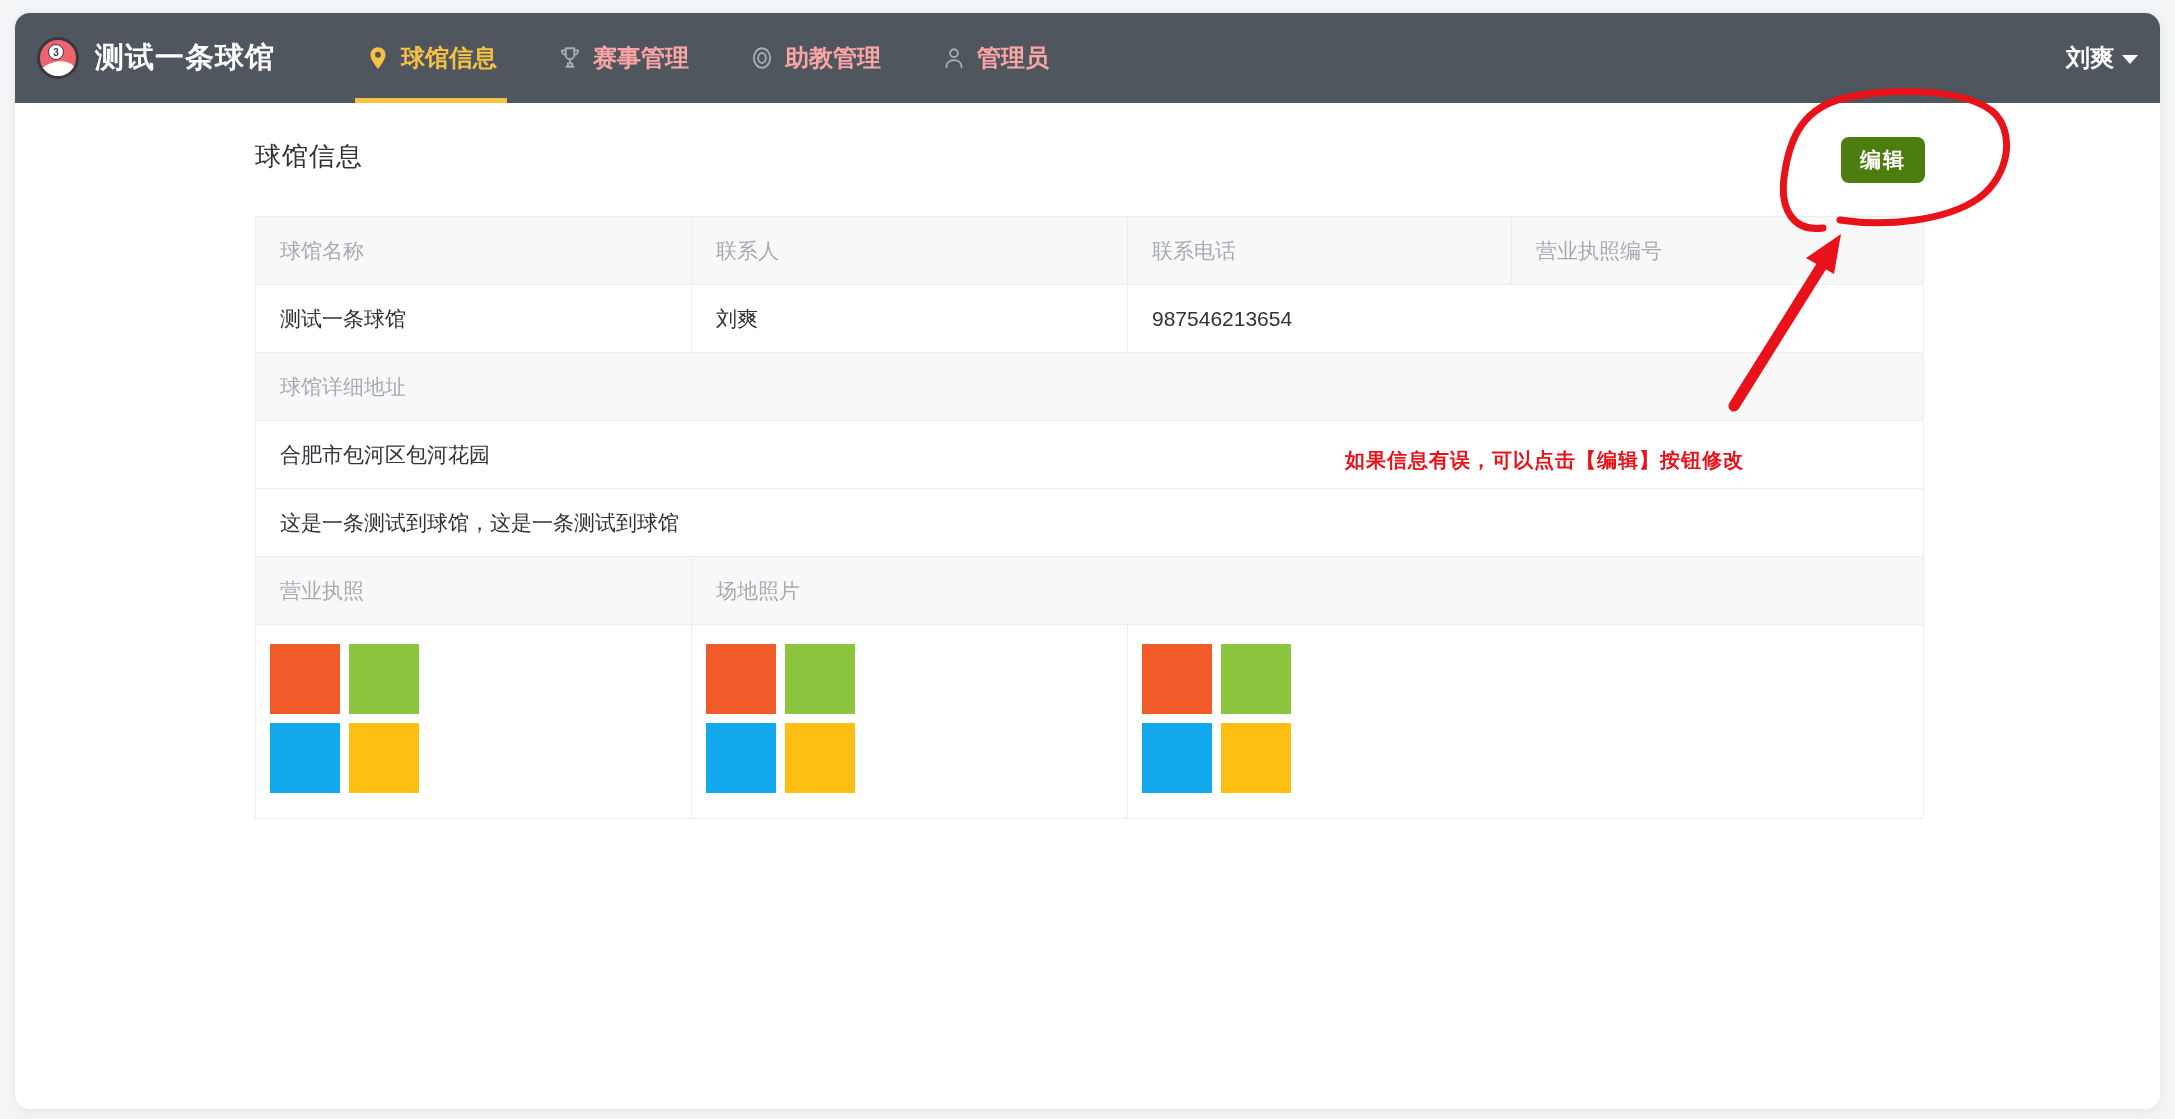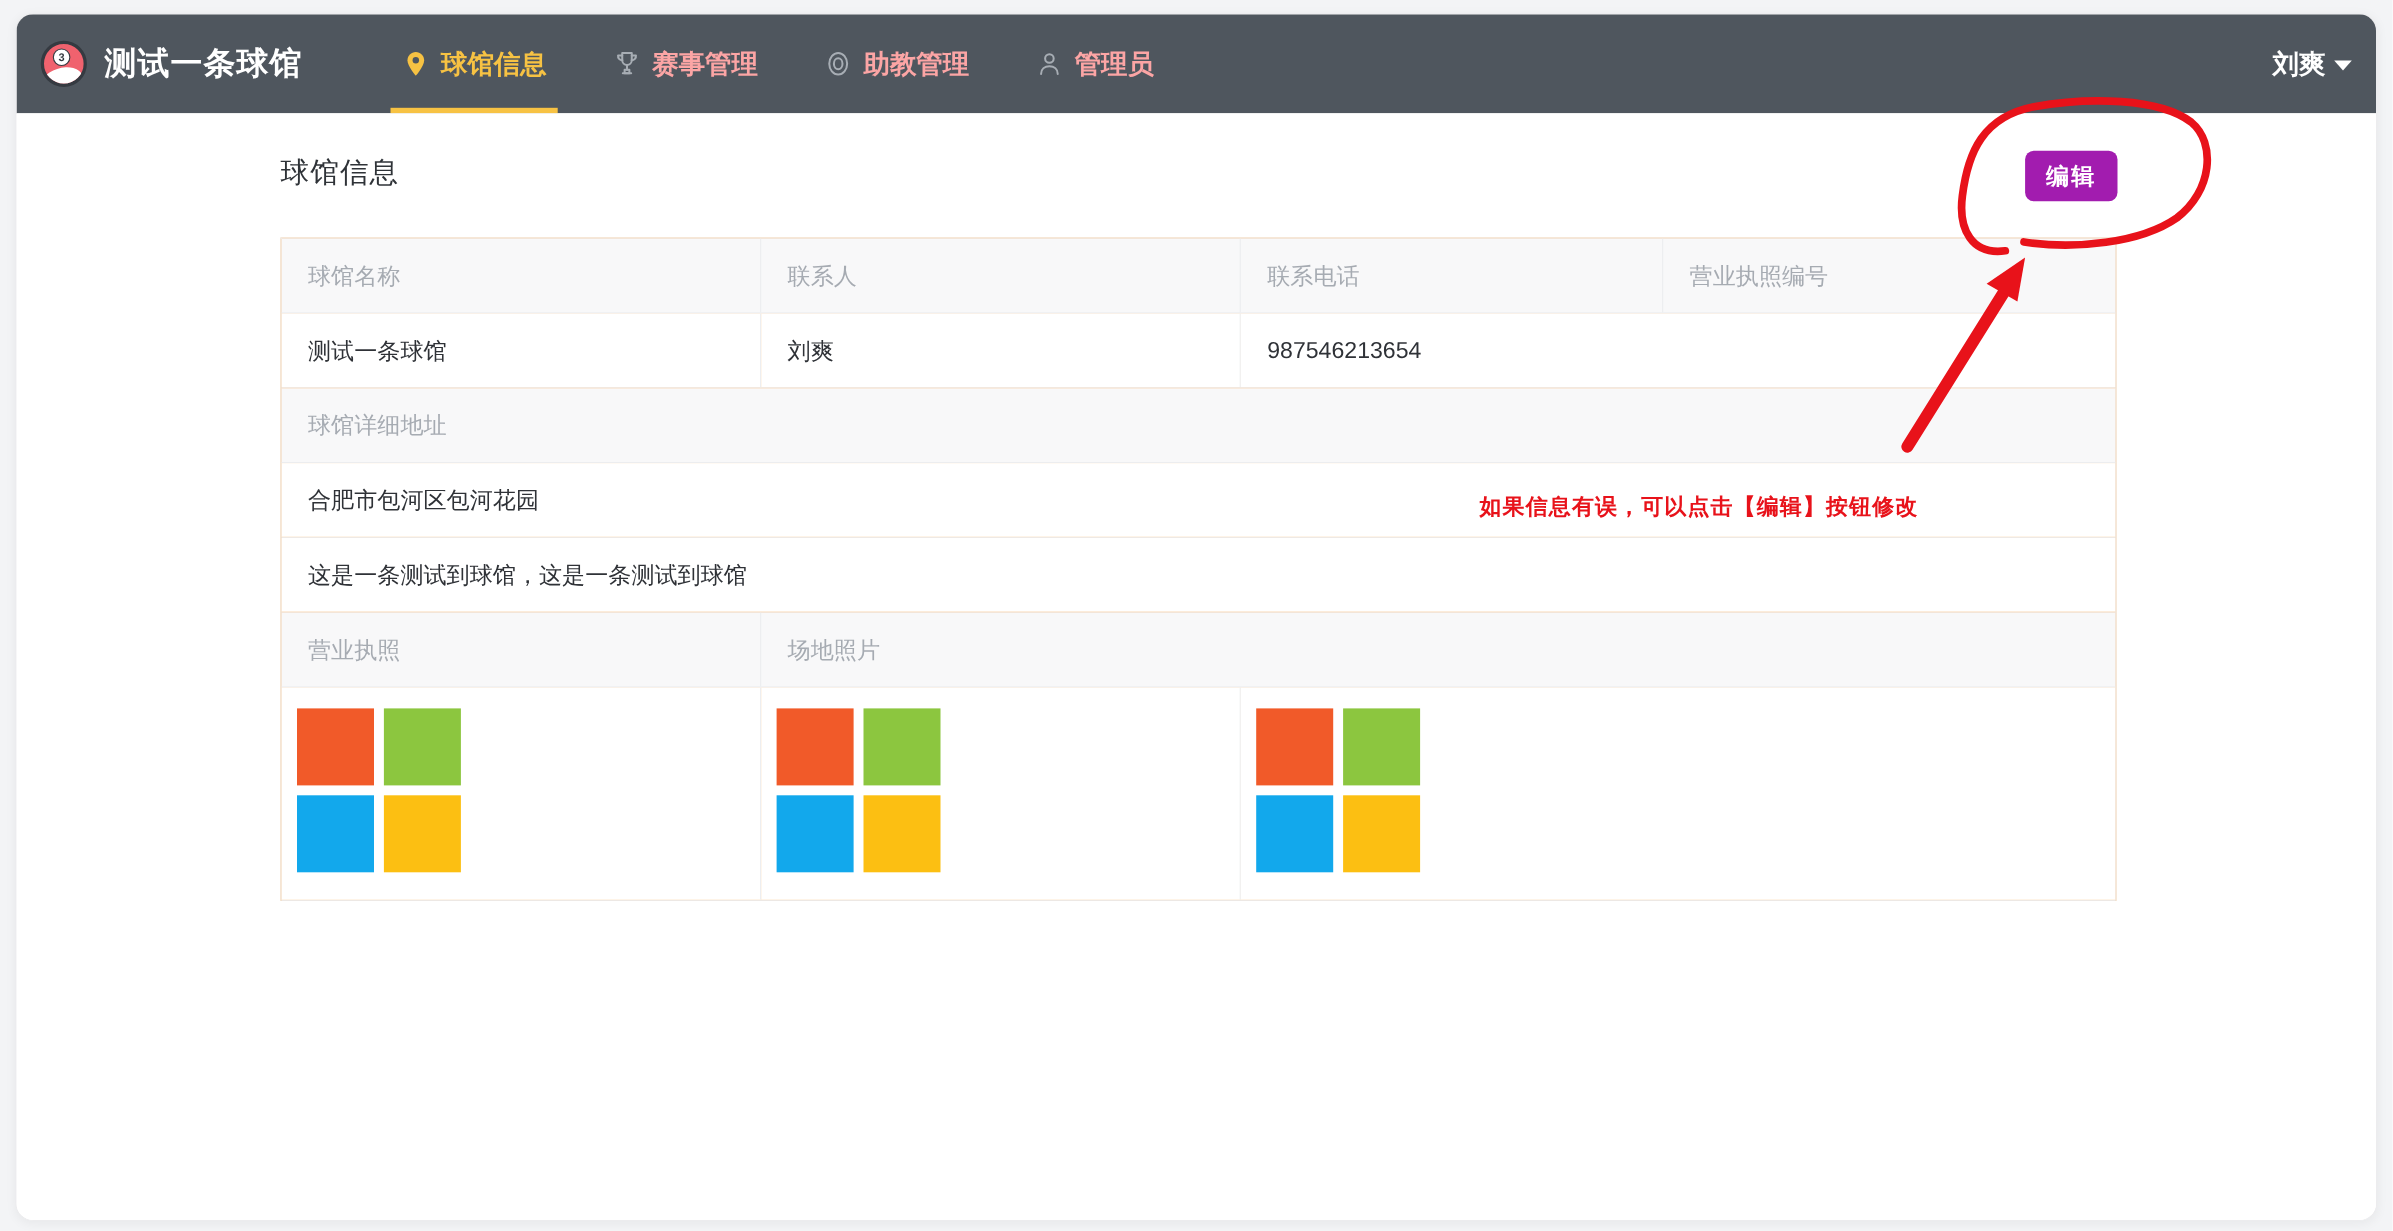--- a/index.html
+++ b/index.html
@@ -62,27 +62,27 @@
     margin-top:3px;
   }
   
   .content { position:relative; height:1008px; background:#fff; }
   .page-title {
     position:absolute; left:240px; top:36px;
     font-size:26px; color:#2F3338; font-weight:500; letter-spacing:1px;
   }
   .edit-btn {
     position:absolute; left:1826px; top:34px; width:84px; height:46px;
-    background:#a21caf; border:none; border-radius:8px;
+    background:#4d7c0f; border:none; border-radius:8px;
     color:#fff; font-size:21px; font-weight:700; letter-spacing:2px;
     cursor:pointer; font-family:inherit;
   }
   .info-table {
     position:absolute; left:240px; top:113px; width:1669px;
-    border:1px solid #ECEDEF; border-bottom:none; background:#fdba74;text-align:center;
+    border:1px solid #ECEDEF; border-bottom:none; background:#14532d;text-align:center;
   }
   .trow { display:flex; height:68px; border-bottom:1px solid #ECEDEF; }
   .trow.photos { height:194px; }
   .cell {
     display:flex; align-items:center; padding-left:24px;
     border-right:1px solid #ECEDEF; overflow:hidden; white-space:nowrap;
   }
   .cell:last-child { border-right:none; flex:1; }
   .c1,.c2 { width:436px; flex:0 0 436px; }
   .c3 { width:384px; flex:0 0 384px; }

